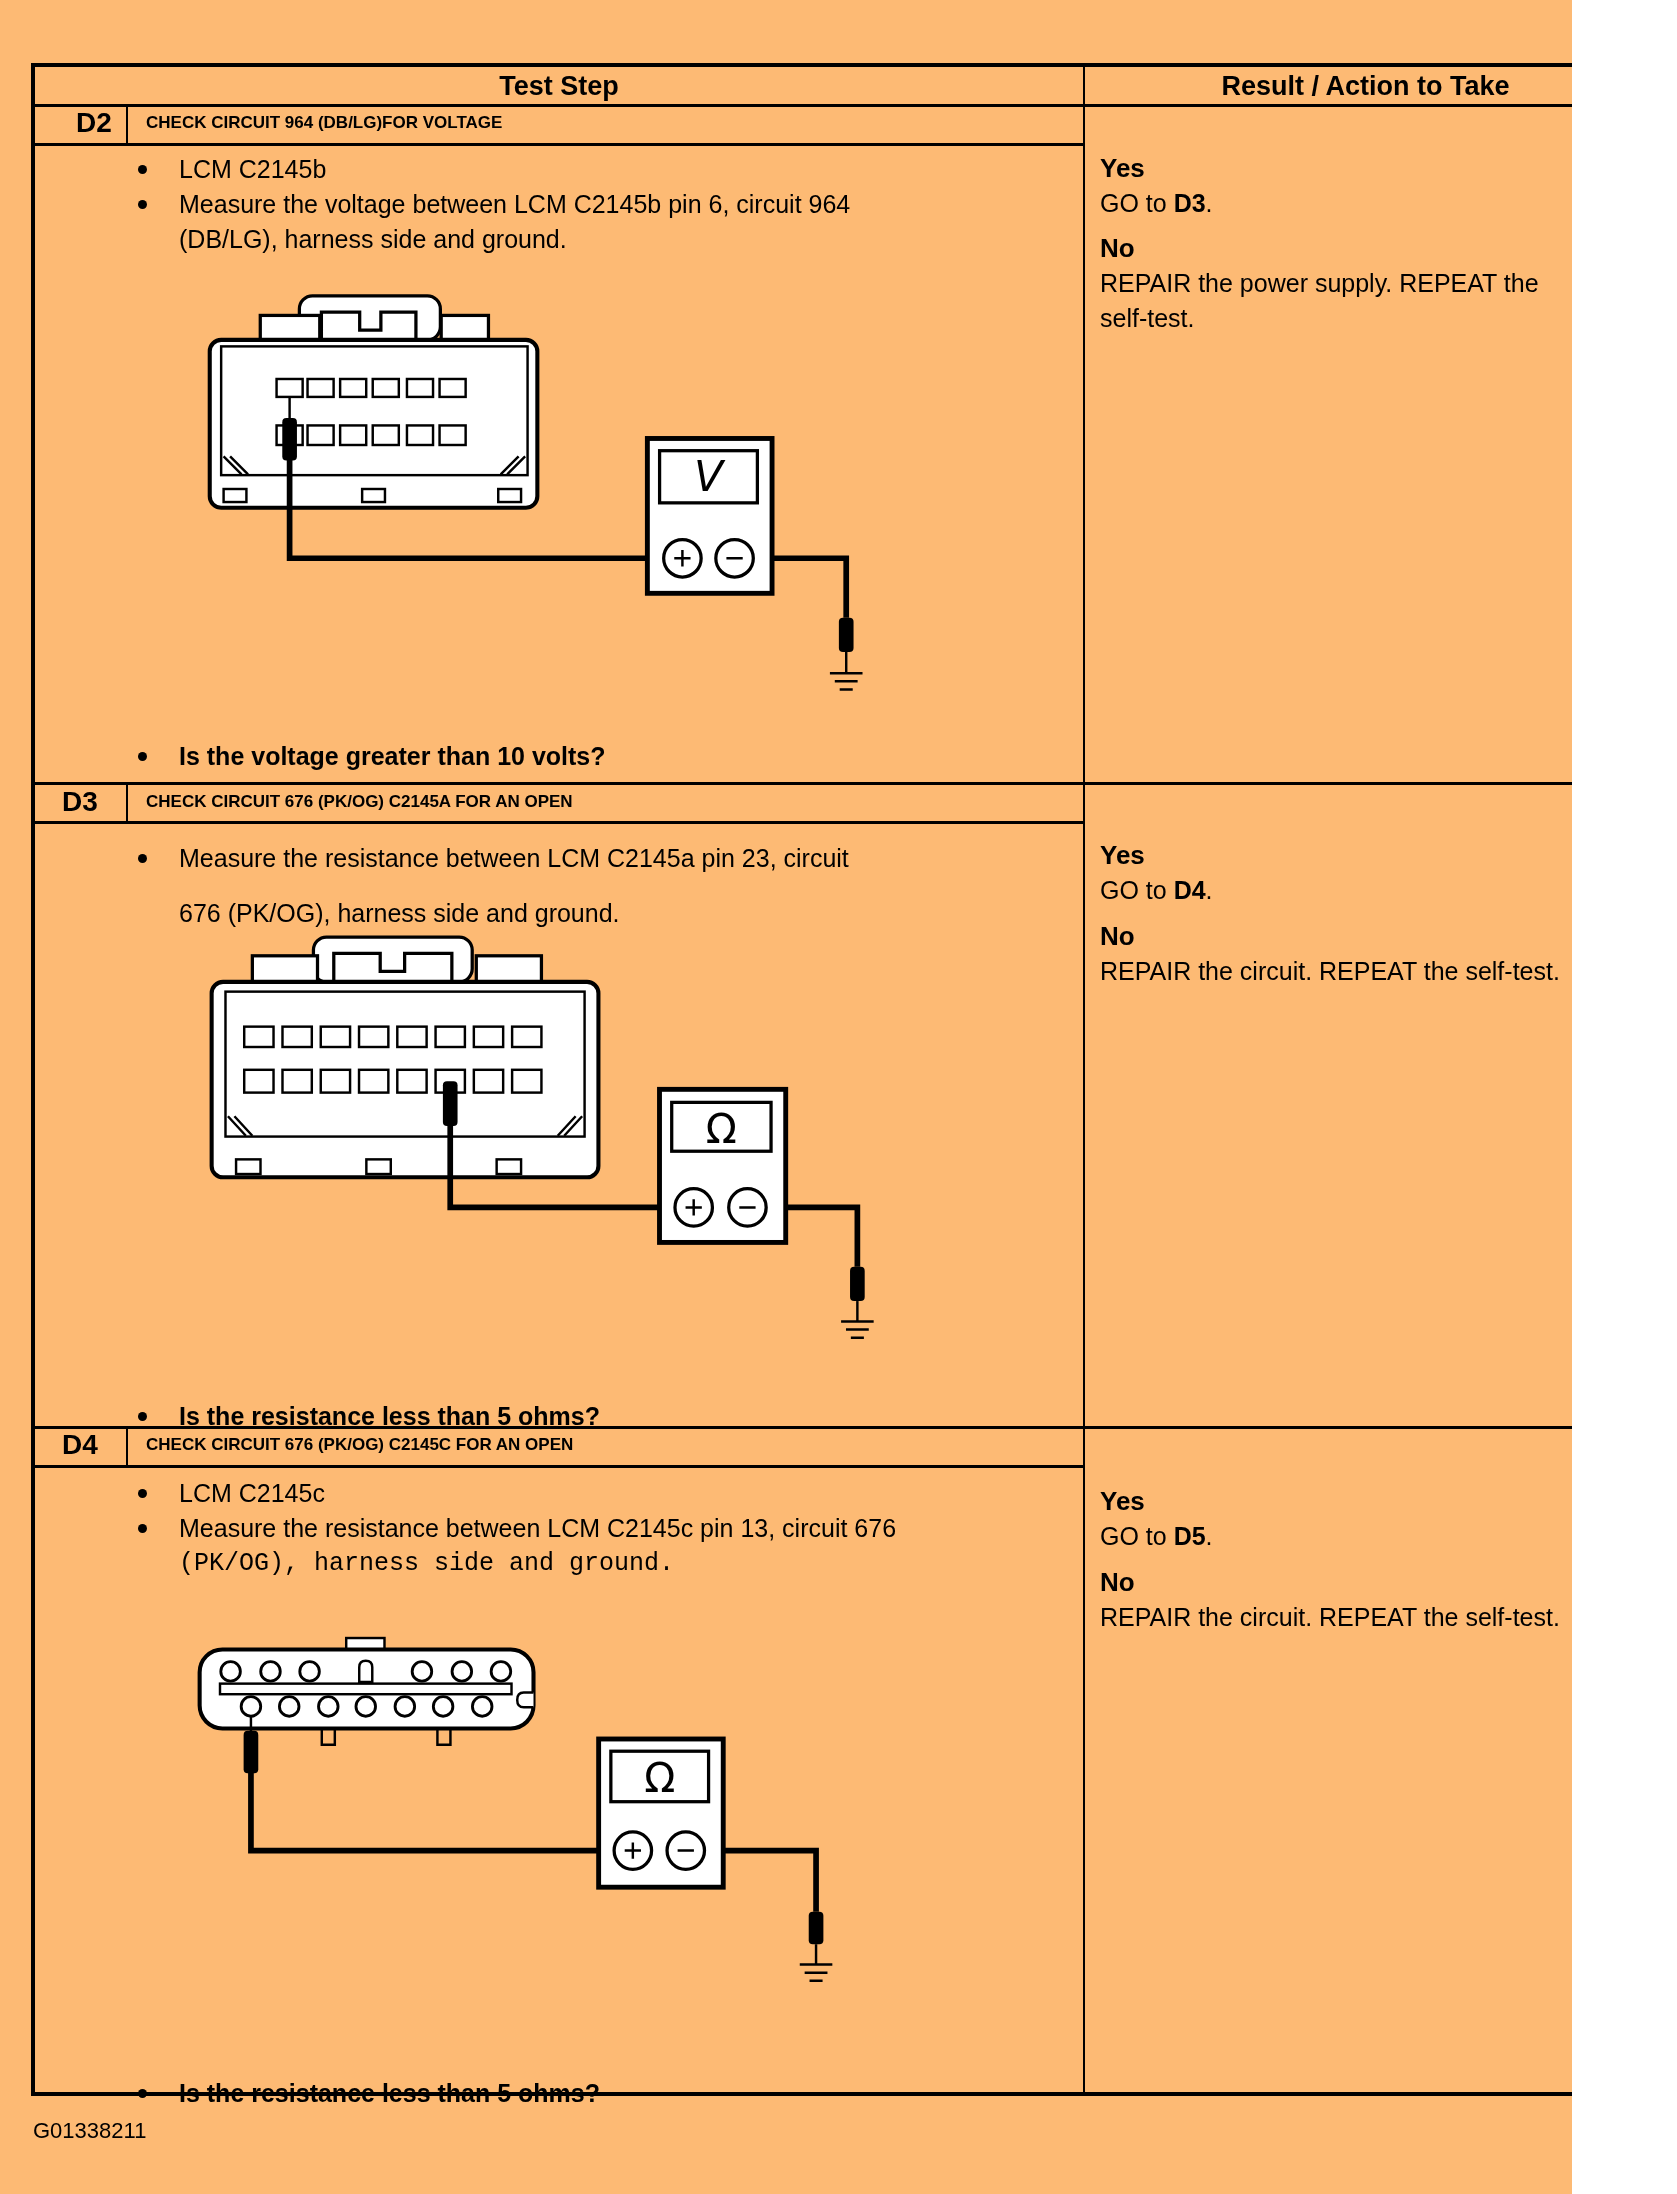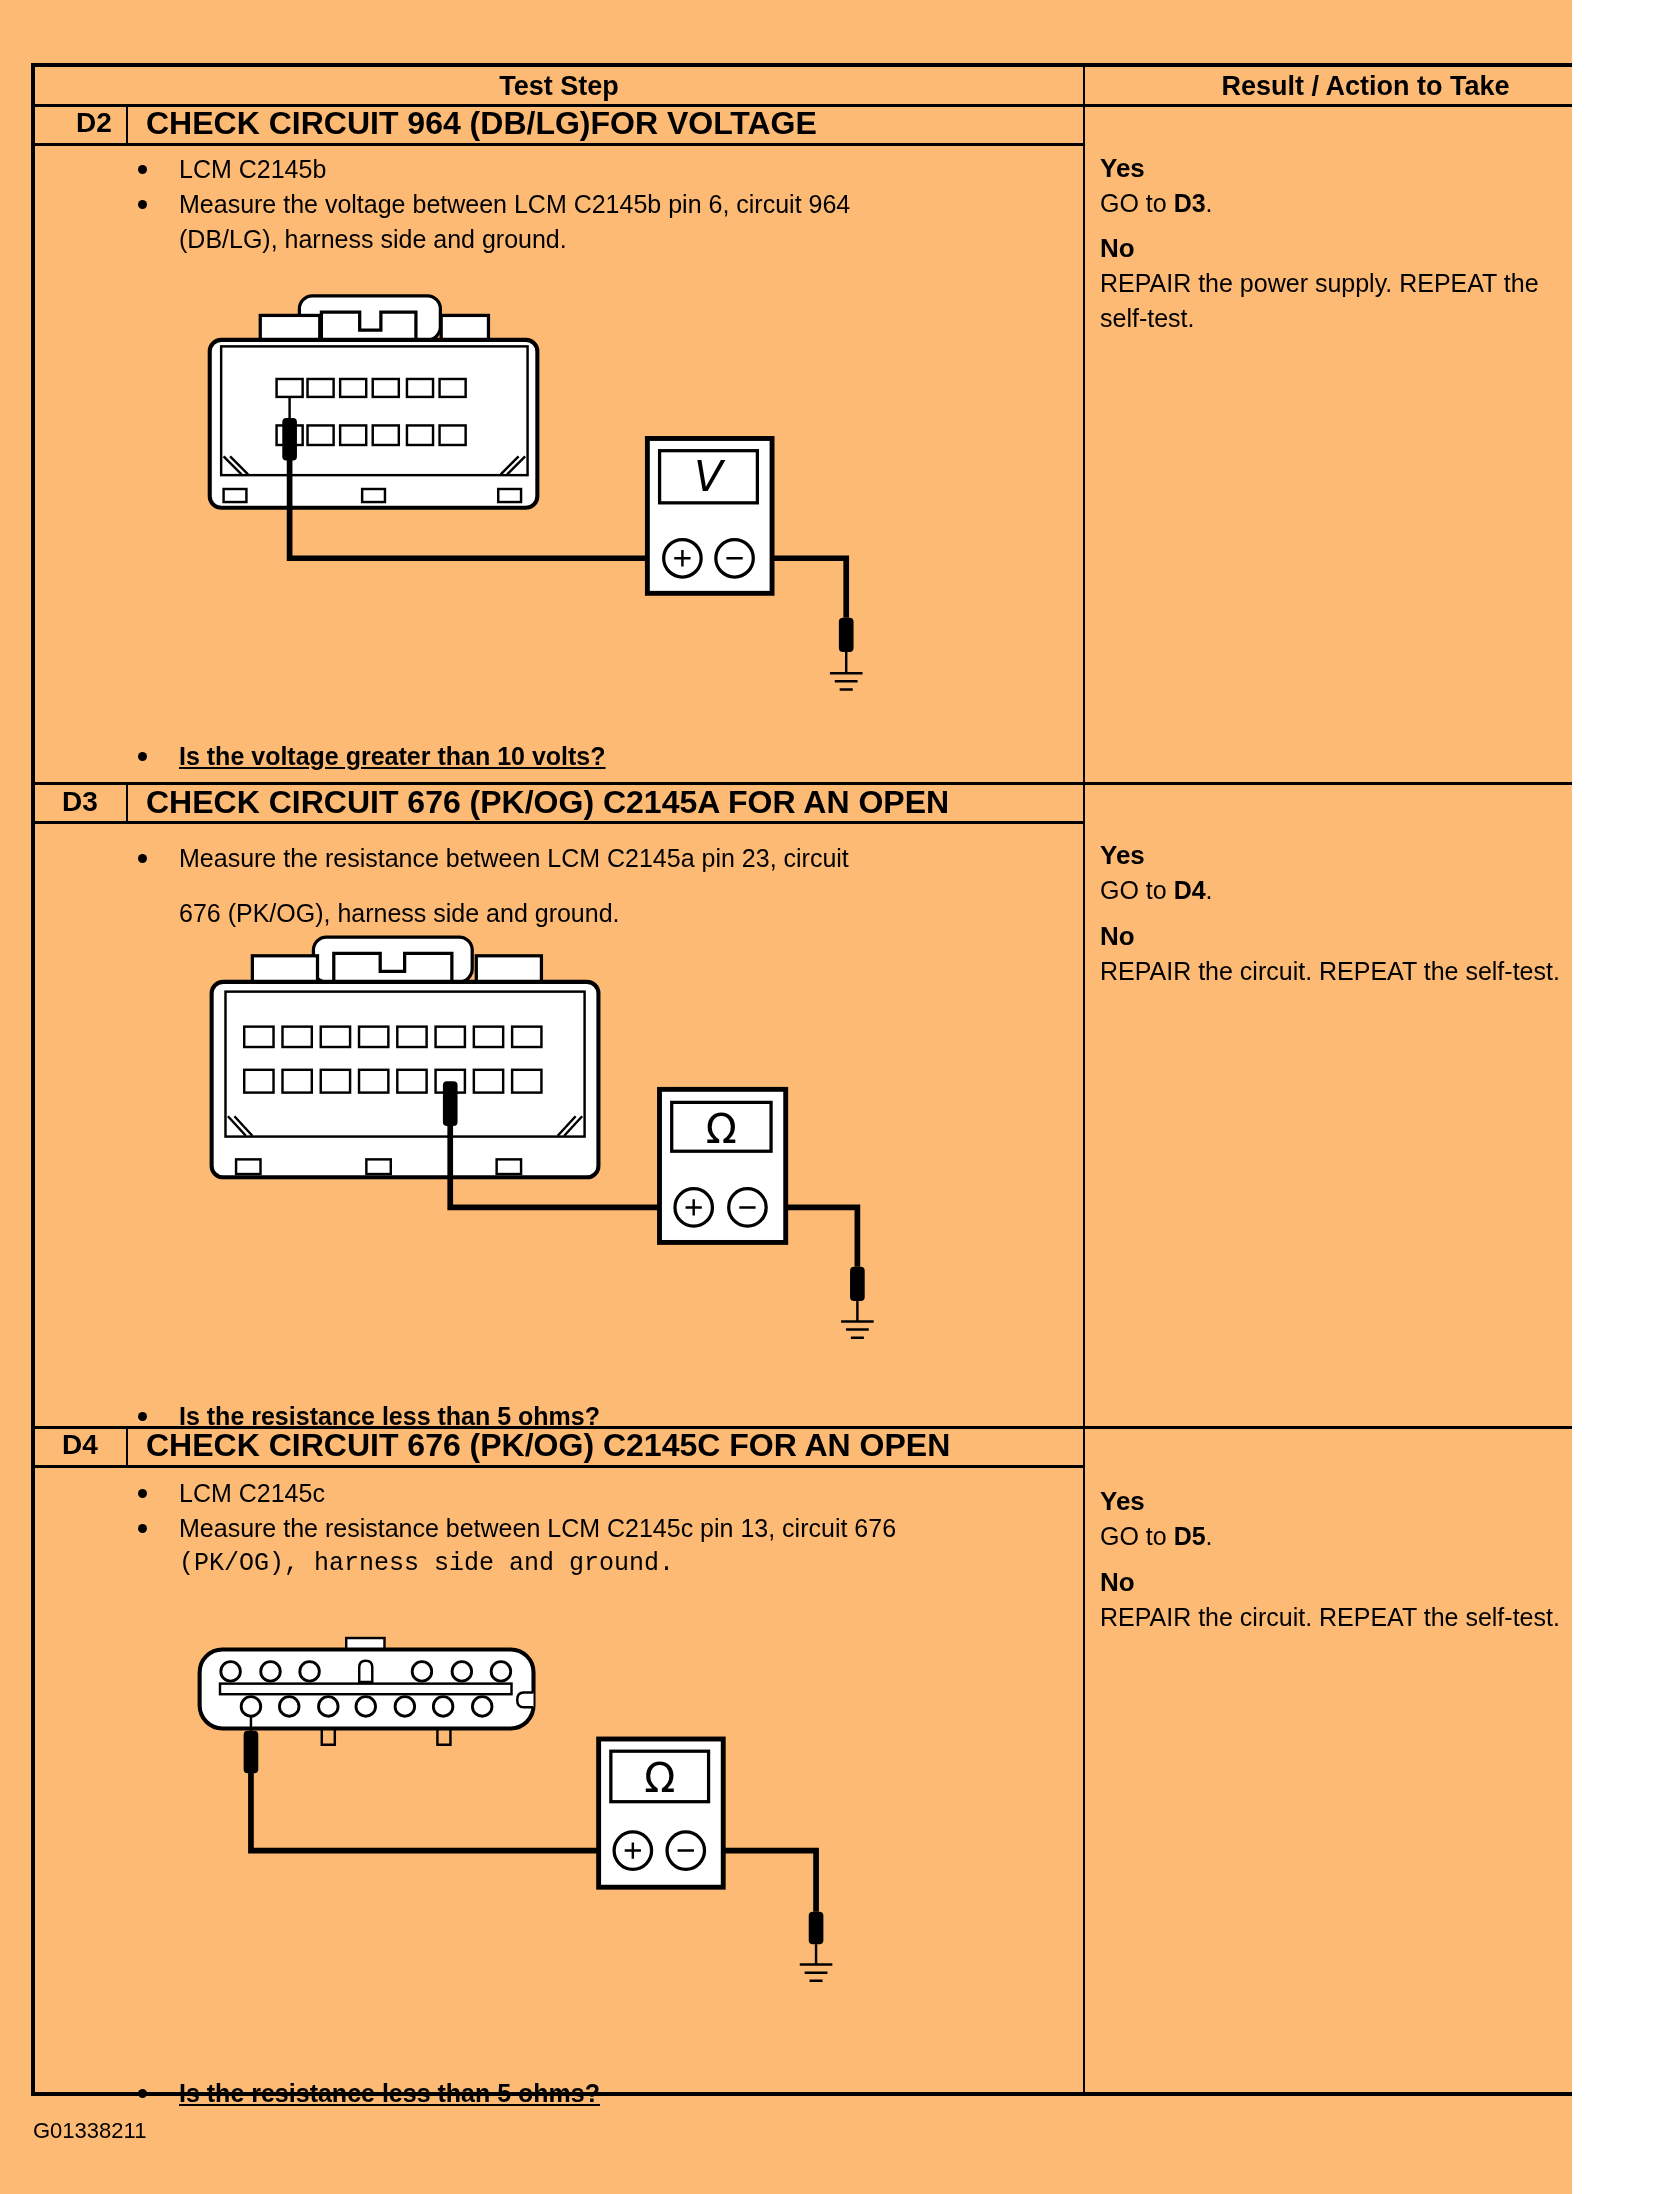--- a/index.html
+++ b/index.html
@@ -22,27 +22,27 @@
   .col-head{
     position:absolute;top:3.3px;height:33px;
     text-align:center;font-weight:700;font-size:27px;line-height:33px;
   }
   .step-id{
     position:absolute;left:0;width:90px;text-align:center;
     font-weight:700;font-size:28px;line-height:36px;
   }
   .step-title{
     position:absolute;left:111px;
-    font-weight:700;font-size:32px;line-height:36px;white-space:nowrap;
+    font-weight:700;font-size:17px;line-height:36px;white-space:nowrap;
   }
   .tline{
     position:absolute;left:144px;
     font-size:25px;line-height:33px;white-space:nowrap;
   }
-  .tline.q{font-weight:700;text-decoration:underline;}
+  .tline.q{font-weight:700;}
   .tline.withdot::before{
     content:"";position:absolute;left:-41px;top:12.2px;
     width:9px;height:9px;border-radius:4.9px;background:#000;
   }
   .rline{
     position:absolute;left:1065px;width:544px;
     font-size:25px;line-height:33px;
   }
   .rline.b{font-weight:700;font-size:26px;}
   .rline .bold{font-weight:700;}

